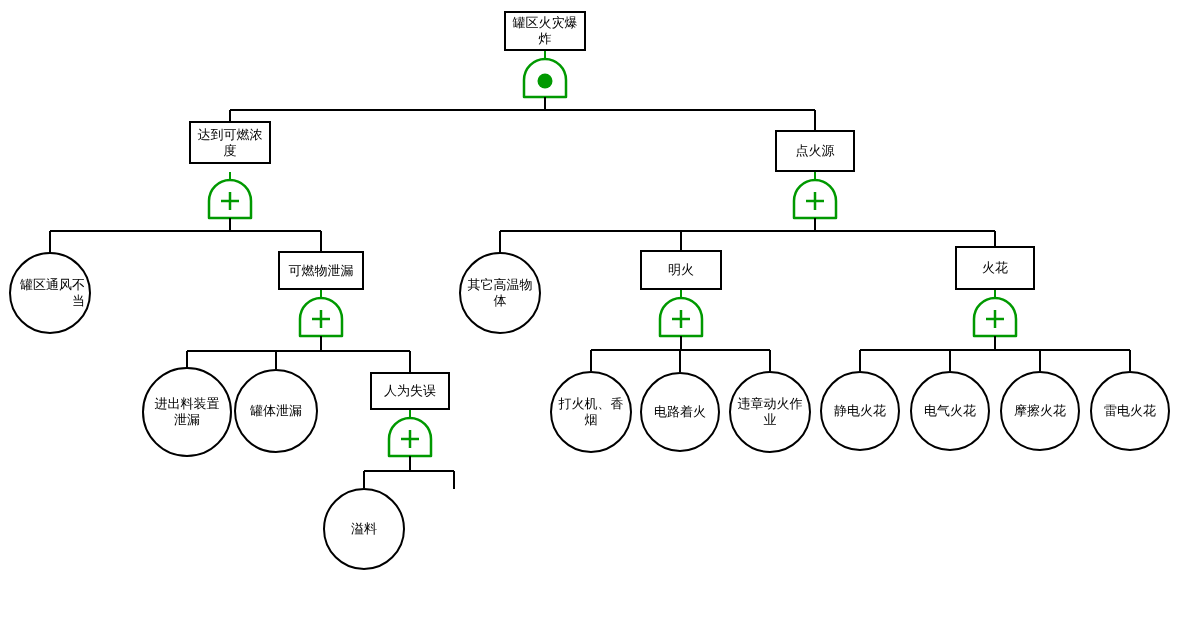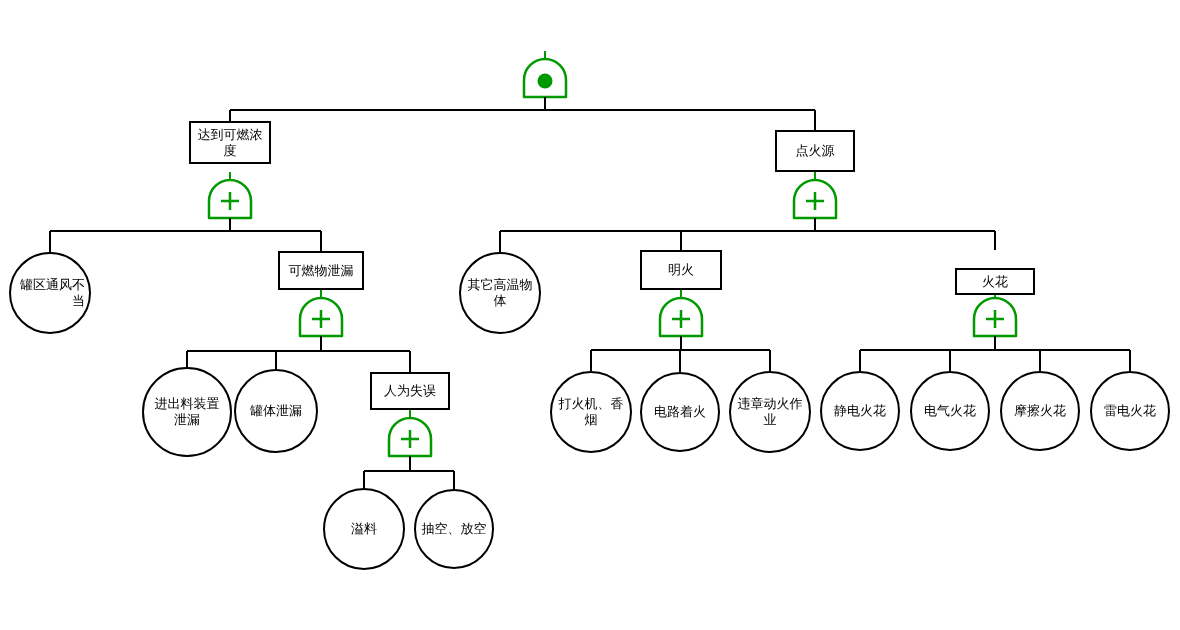--- a/index.html
+++ b/index.html
@@ -91,20 +91,23 @@
         <line x1="995" y1="310" x2="995" y2="328" stroke="#009900" stroke-width="2.5"></line>
       </g>
       <line x1="995" y1="336" x2="995" y2="350" stroke="#000000" stroke-width="2" shape-rendering="crispEdges"></line>
       <line x1="860" y1="350" x2="1130" y2="350" stroke="#000000" stroke-width="2" shape-rendering="crispEdges"></line>
       <line x1="860" y1="350" x2="860" y2="371" stroke="#000000" stroke-width="2" shape-rendering="crispEdges"></line>
       <line x1="950" y1="350" x2="950" y2="371" stroke="#000000" stroke-width="2" shape-rendering="crispEdges"></line>
       <line x1="1040" y1="350" x2="1040" y2="371" stroke="#000000" stroke-width="2" shape-rendering="crispEdges"></line>
       <line x1="1130" y1="350" x2="1130" y2="371" stroke="#000000" stroke-width="2" shape-rendering="crispEdges"></line>
     </svg>
   <div id="nodes">
+      <div class="node node-rect" style="left: 504px; top: 11px; width: 82px; height: 40px;">
+        <span class="node-label">罐区火灾爆炸</span>
+      </div>
       <div class="node node-rect" style="left: 189px; top: 121px; width: 82px; height: 43px;">
         <span class="node-label">达到可燃浓度</span>
       </div>
       <div class="node node-circle" style="left: 9px; top: 252px; width: 82px; height: 82px; text-align: right;">
         <span class="node-label">罐区通风不当</span>
       </div>
       <div class="node node-rect" style="left: 278px; top: 251px; width: 86px; height: 39px;">
         <span class="node-label">可燃物泄漏</span>
       </div>
       <div class="node node-circle" style="left: 142px; top: 367px; width: 90px; height: 90px; align-items: center;">
@@ -112,42 +115,39 @@
       </div>
       <div class="node node-rect" style="left: 370px; top: 372px; width: 80px; height: 38px;">
         <span class="node-label">人为失误</span>
       </div>
       <div class="node node-circle" style="left: 234px; top: 369px; width: 84px; height: 84px;">
         <span class="node-label">罐体泄漏</span>
       </div>
       <div class="node node-circle" style="left: 323px; top: 488px; width: 82px; height: 82px;">
         <span class="node-label">溢料</span>
       </div>
-      <div class="node node-circle" style="left: 414px; top: 489px; width: 80px; height: 80px;">
-        <span class="node-label">抽空、放空</span>
-      </div>
       <div class="node node-rect" style="left: 775px; top: 130px; width: 80px; height: 42px;">
         <span class="node-label">点火源</span>
       </div>
       <div class="node node-circle" style="left: 459px; top: 252px; width: 82px; height: 82px;">
         <span class="node-label">其它高温物体</span>
       </div>
       <div class="node node-rect" style="left: 640px; top: 250px; width: 82px; height: 40px;">
         <span class="node-label">明火</span>
       </div>
       <div class="node node-circle" style="left: 550px; top: 371px; width: 82px; height: 82px;">
         <span class="node-label">打火机、香烟</span>
       </div>
       <div class="node node-circle" style="left: 640px; top: 372px; width: 80px; height: 80px;">
         <span class="node-label">电路着火</span>
       </div>
       <div class="node node-circle" style="left: 729px; top: 371px; width: 82px; height: 82px;">
         <span class="node-label">违章动火作业</span>
       </div>
-      <div class="node node-rect" style="left: 955px; top: 268px; width: 80px; height: 27px;">
+      <div class="node node-rect" style="left: 955px; top: 246px; width: 80px; height: 44px;">
         <span class="node-label">火花</span>
       </div>
       <div class="node node-circle" style="left: 820px; top: 371px; width: 80px; height: 80px;">
         <span class="node-label">静电火花</span>
       </div>
       <div class="node node-circle" style="left: 910px; top: 371px; width: 80px; height: 80px;">
         <span class="node-label">电气火花</span>
       </div>
       <div class="node node-circle" style="left: 1000px; top: 371px; width: 80px; height: 80px;">
         <span class="node-label">摩擦火花</span>

